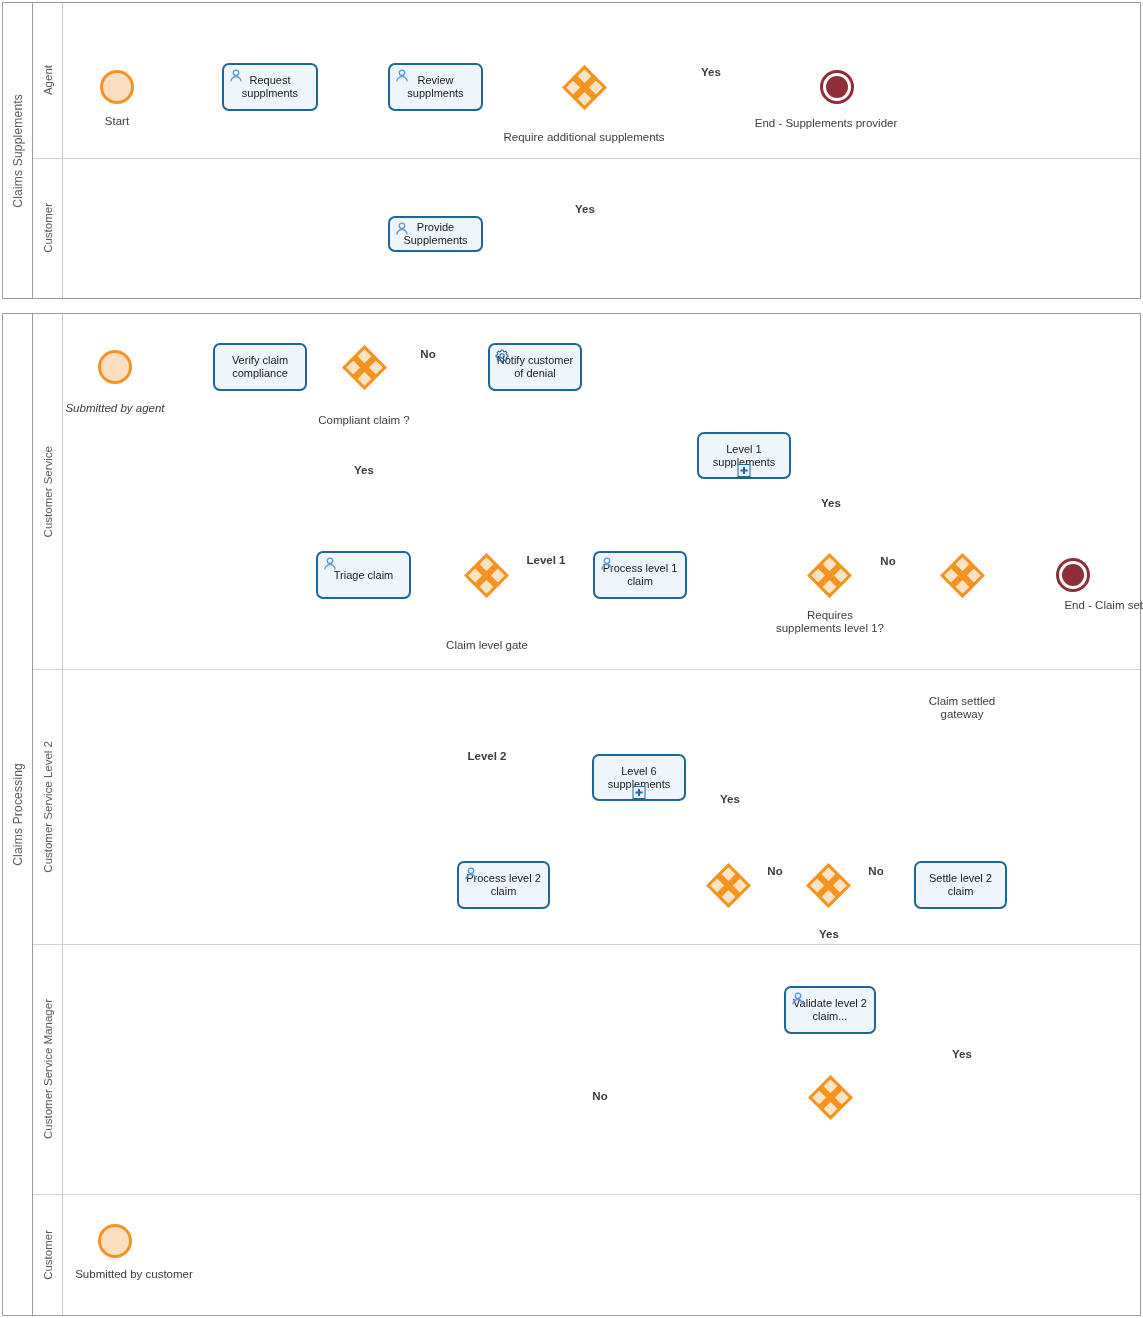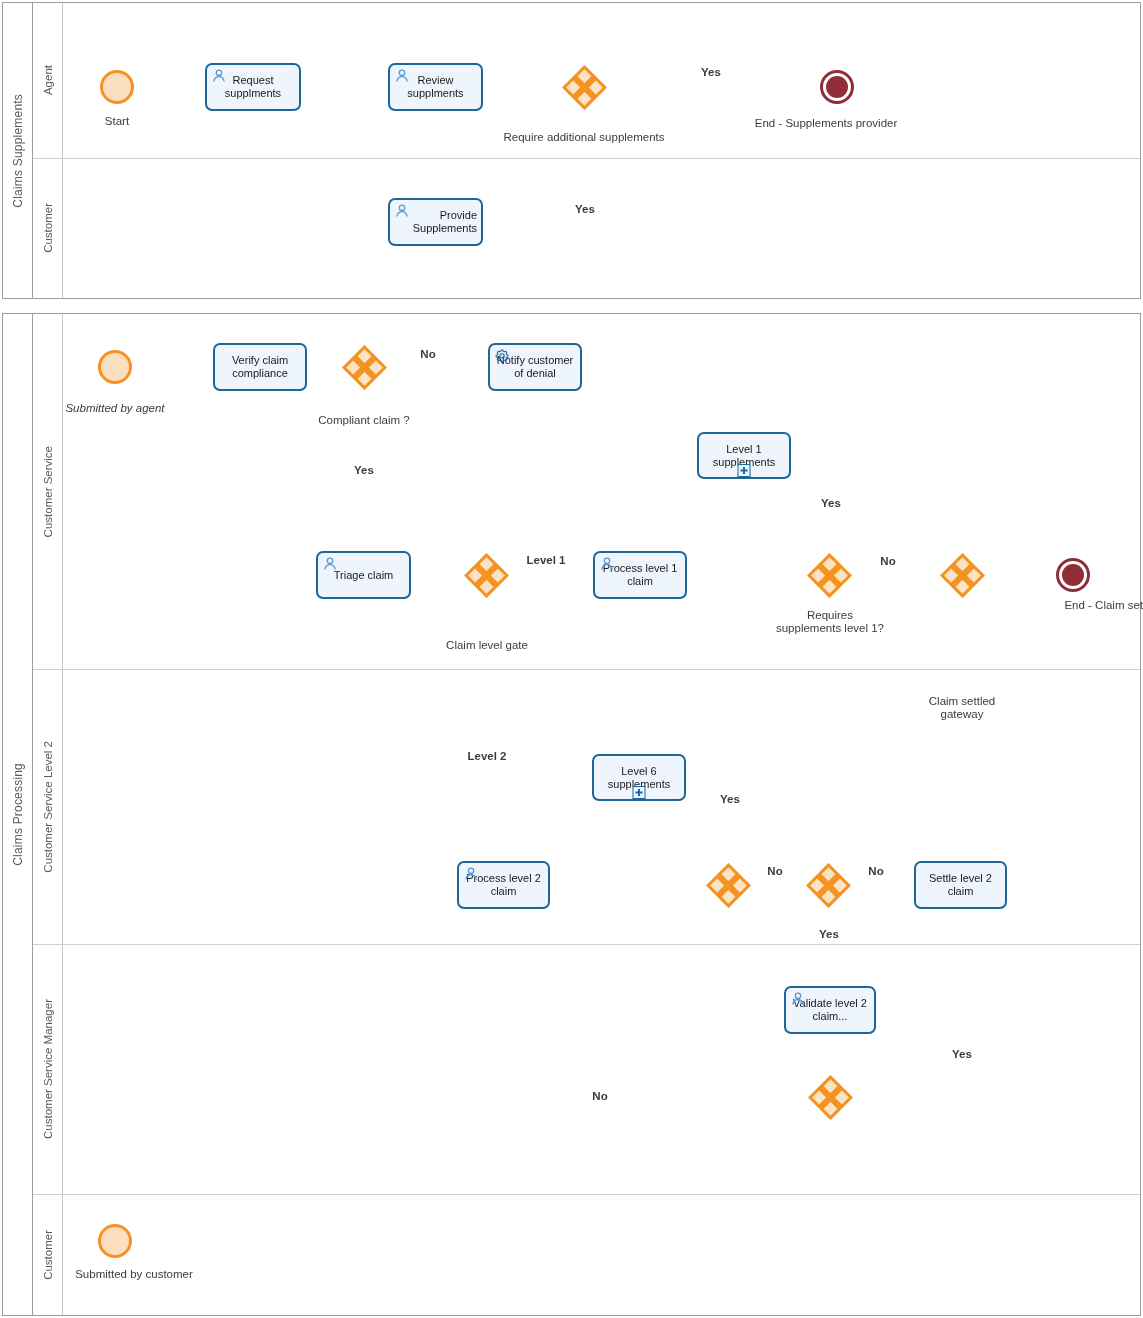--- a/index.html
+++ b/index.html
@@ -120,37 +120,37 @@
     <div class="lane" style="top:155px;width:1107px;height:140px;">
       <div class="lane-header">
         <span>Customer</span>
       </div>
     </div>
   </div>
 
   <div class="event-start" style="left:100px;top:70px;width:34px;height:34px;"></div>
   <div class="lbl c" style="left:117px;top:115px;">Start</div>
 
-  <div class="task" style="left:205px;top:63px;width:96px;height:48px;">
+  <div class="task" style="left:222px;top:63px;width:96px;height:48px;">
     <svg class="task-ico" viewBox="0 0 16 16">
       <circle cx="8" cy="4.3" r="3.1" fill="none" stroke="#5b9bd5" stroke-width="1.5"></circle>
       <path d="M2.2,14.4 a5.8,5.8 0 0 1 11.6,0" fill="none" stroke="#5b9bd5" stroke-width="1.5"></path>
     </svg>
     <span class="tlabel">Request supplments</span>
   </div>
 
   <div class="task" style="left:388px;top:63px;width:95px;height:48px;text-align:center;">
     <svg class="task-ico" viewBox="0 0 16 16">
       <circle cx="8" cy="4.3" r="3.1" fill="none" stroke="#5b9bd5" stroke-width="1.5"></circle>
       <path d="M2.2,14.4 a5.8,5.8 0 0 1 11.6,0" fill="none" stroke="#5b9bd5" stroke-width="1.5"></path>
     </svg>
     <span class="tlabel">Review supplments</span>
   </div>
 
-  <div class="task" style="left:388px;top:198px;width:95px;height:48px;text-align:right;">
+  <div class="task" style="left:388px;top:216px;width:95px;height:36px;">
     <svg class="task-ico" viewBox="0 0 16 16">
       <circle cx="8" cy="4.3" r="3.1" fill="none" stroke="#5b9bd5" stroke-width="1.5"></circle>
       <path d="M2.2,14.4 a5.8,5.8 0 0 1 11.6,0" fill="none" stroke="#5b9bd5" stroke-width="1.5"></path>
     </svg>
     <span class="tlabel">Provide Supplements</span>
   </div>
 
   <div class="gw" style="left:562px;top:65px;width:45px;height:45px;">
     <svg viewBox="0 0 44 44" width="45" height="45">
       <path d="M22,2 L42,22 L22,42 L2,22 Z" fill="#fbe3c6" stroke="#f5931e" stroke-width="3"></path>

